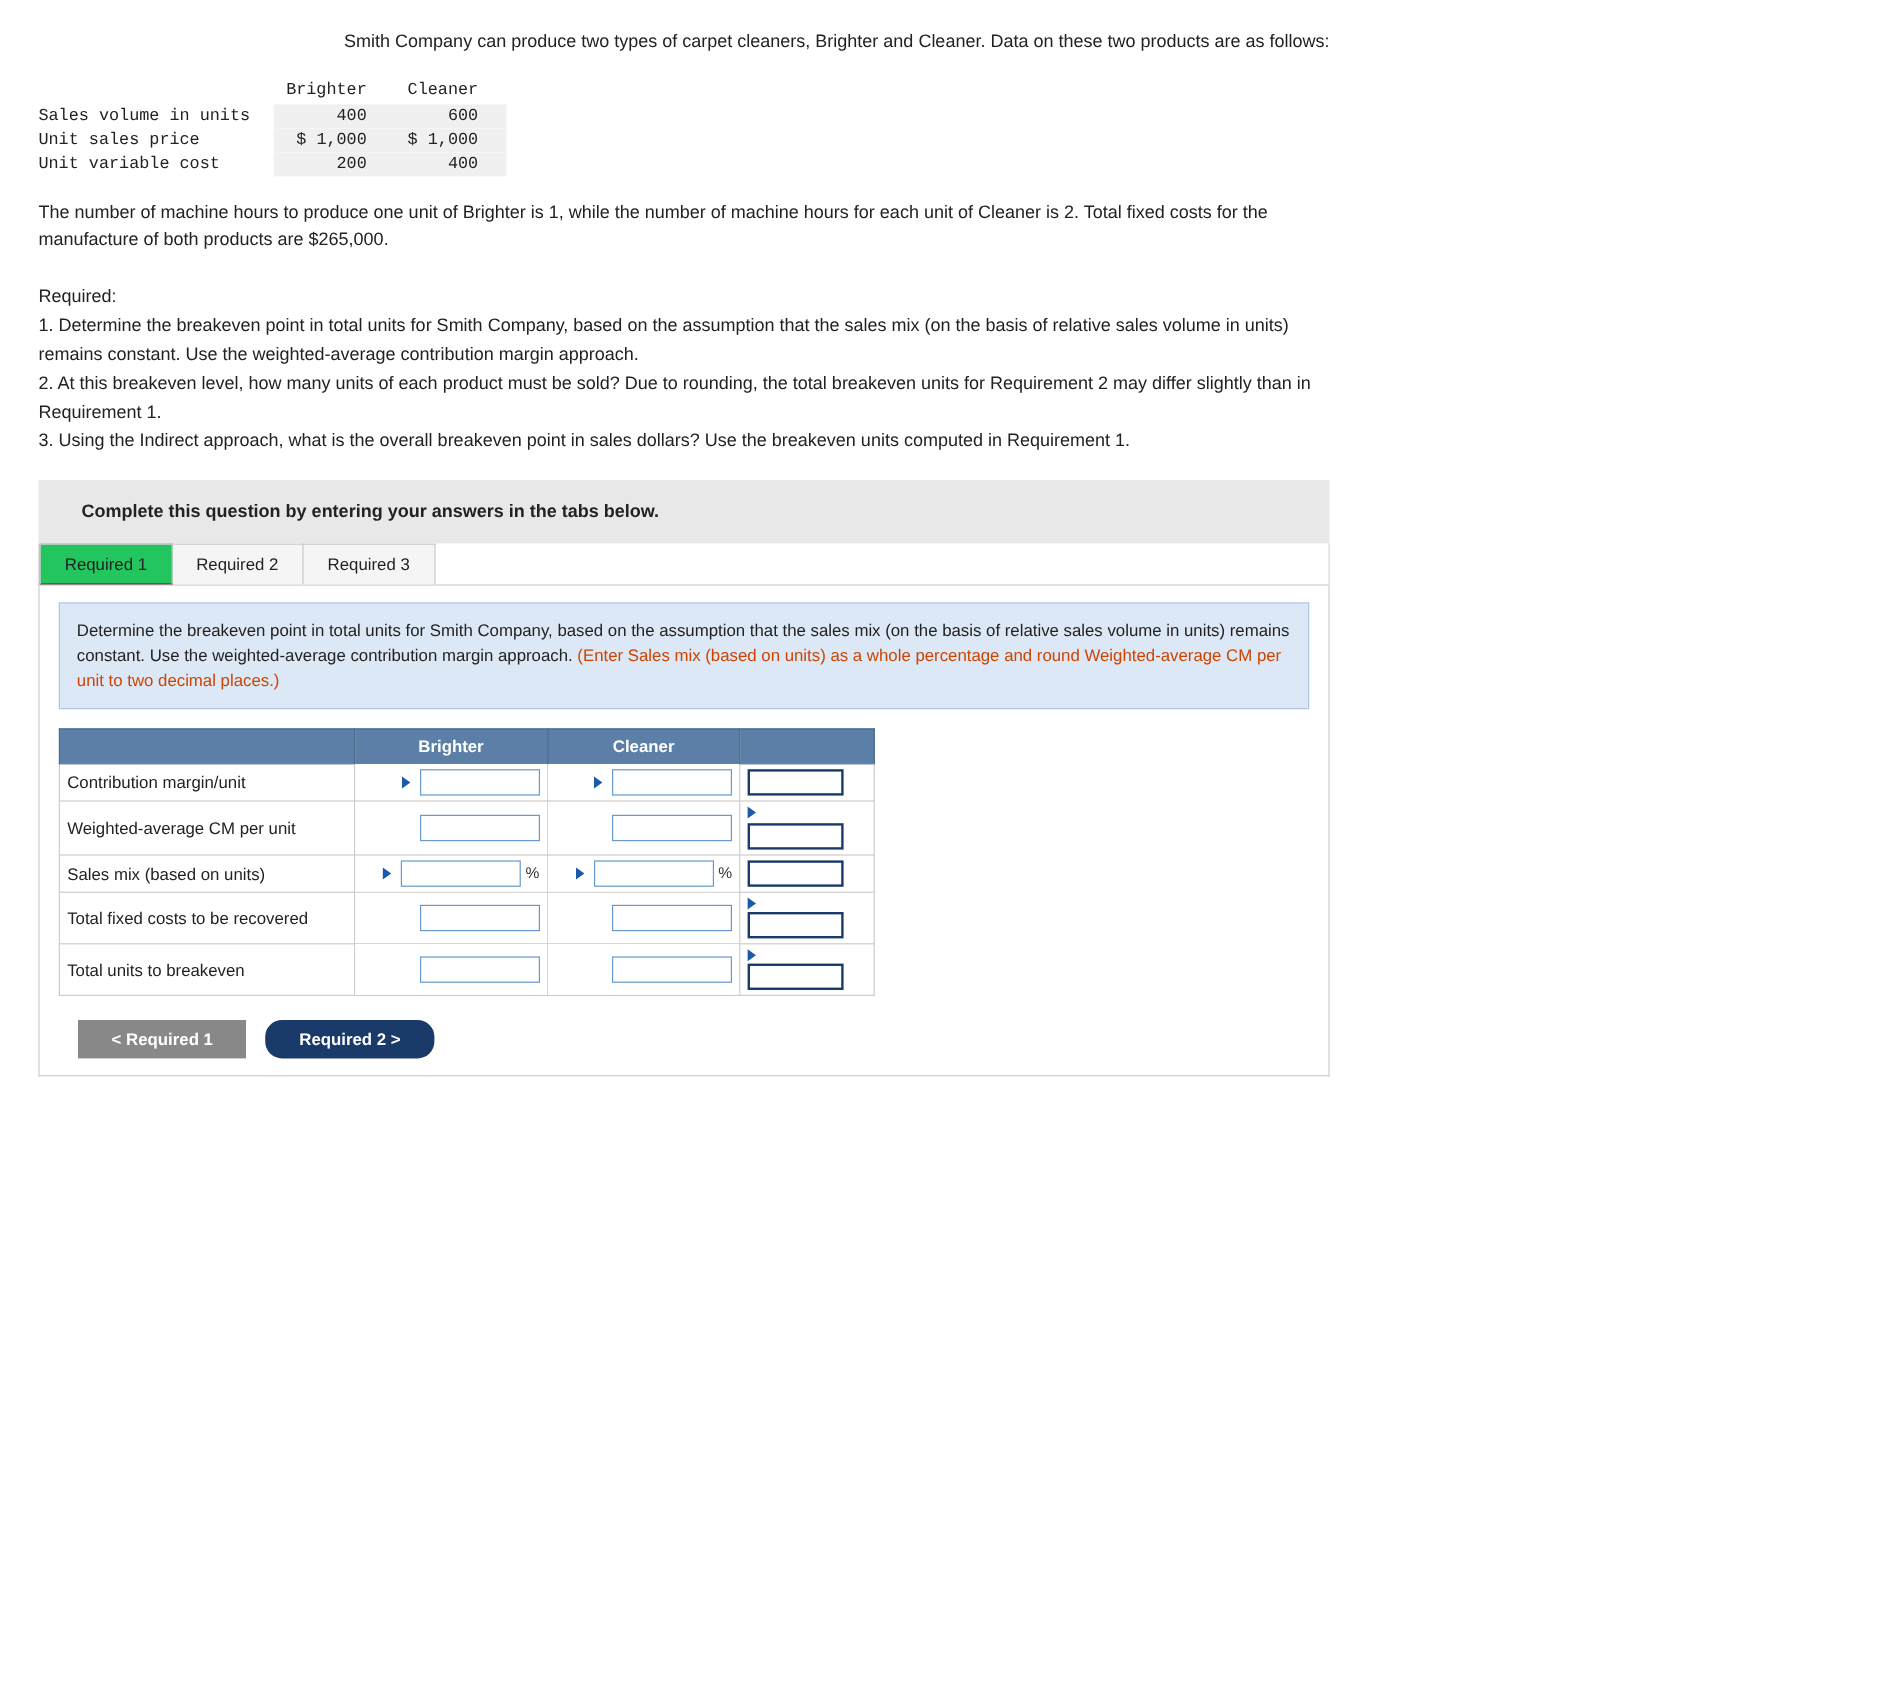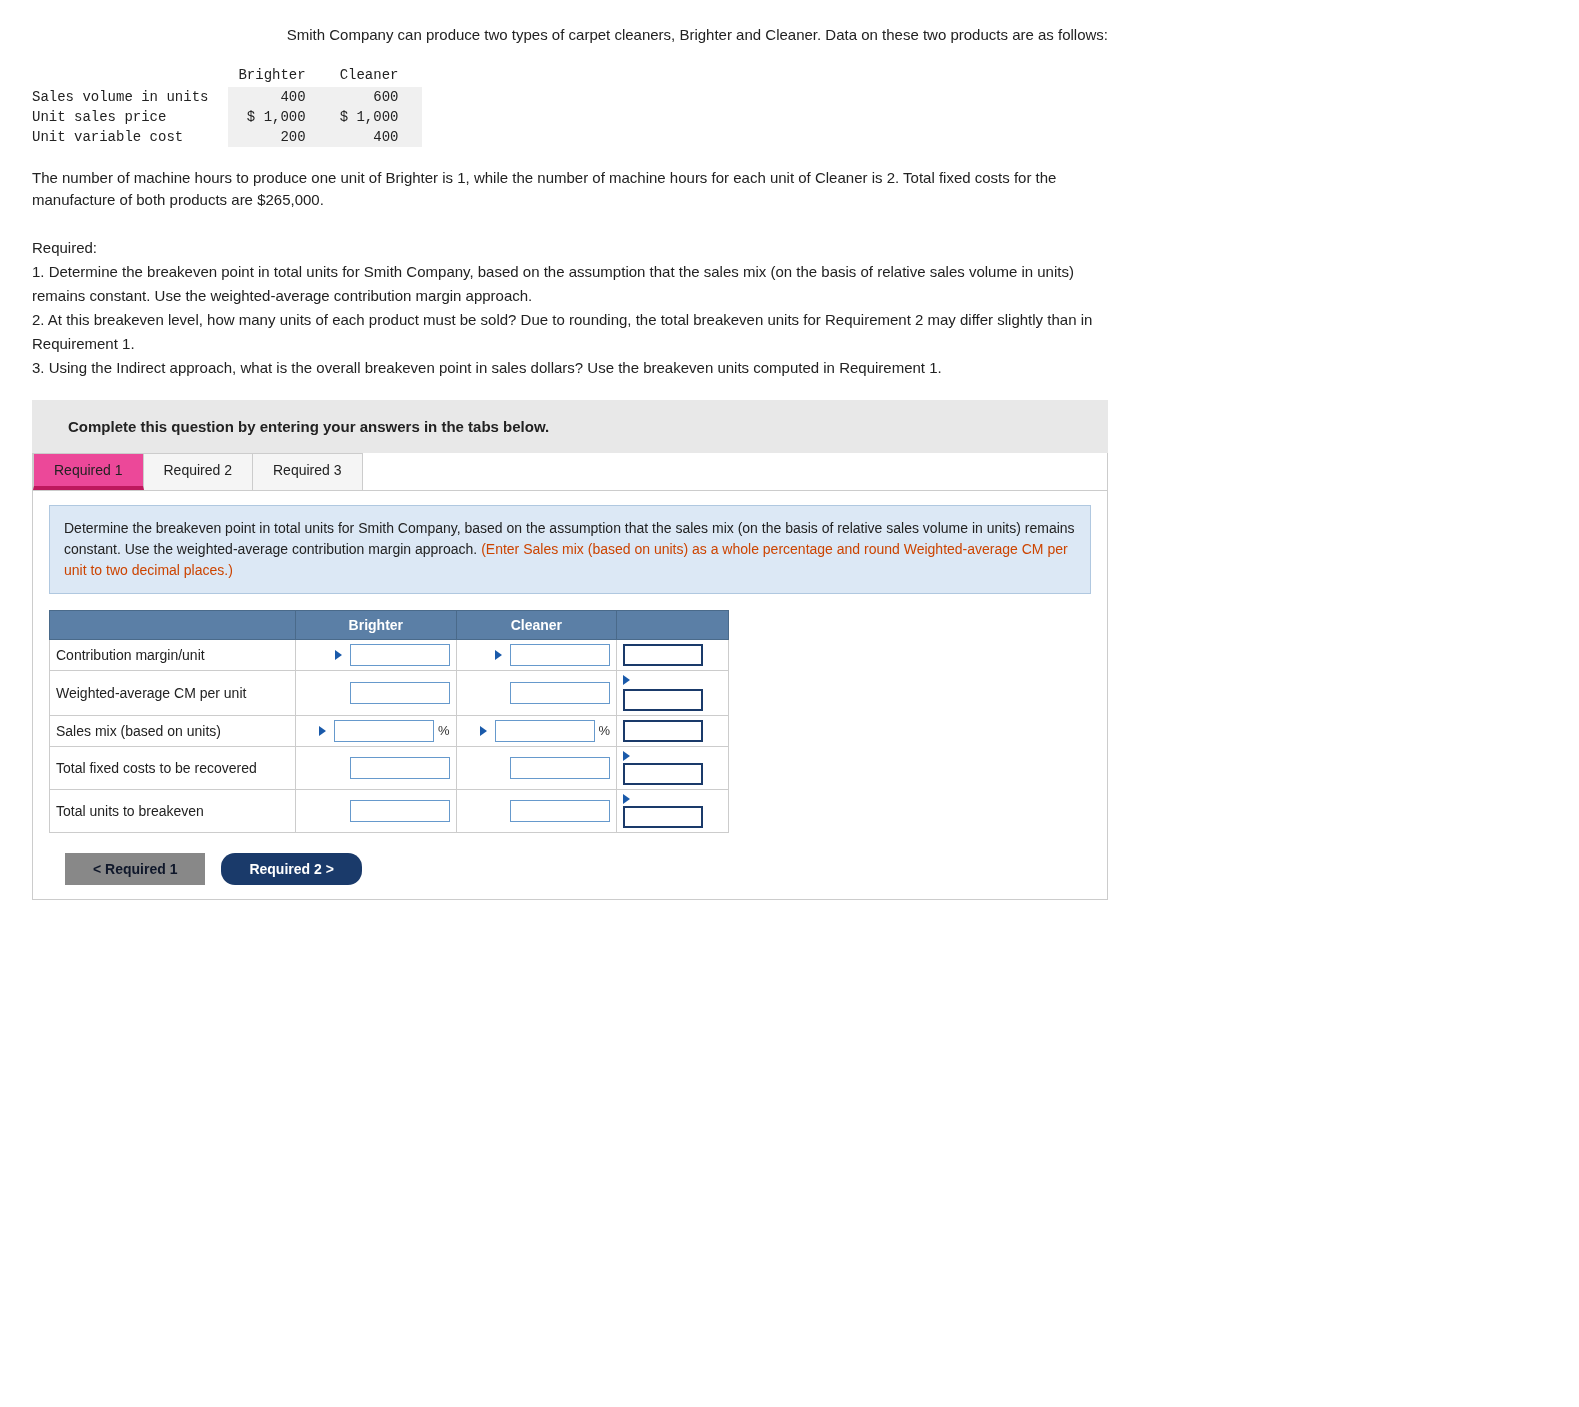--- a/index.html
+++ b/index.html
@@ -71,22 +71,22 @@
       padding: 8px 20px;
       border: 1px solid #ccc;
       border-bottom: none;
       cursor: pointer;
       background: #f5f5f5;
       font-size: 14px;
       margin-right: -1px;
       position: relative;
     }
     .tab.active {
-      background: #ec4899;
-      border-bottom: 4px solid #be185d;
+      background: #22c55e;
+      border-bottom: 1px solid #be185d;
       z-index: 1;
     }
     .tab-content {
       padding: 14px 16px;
     }
     .tab-description {
       background: #dce8f5;
       border: 1px solid #b0c8e0;
       padding: 12px 14px;
       margin-bottom: 16px;
@@ -165,21 +165,21 @@
     }
     .nav-btn {
       padding: 8px 28px;
       font-size: 14px;
       border: none;
       cursor: pointer;
       font-weight: bold;
     }
     .nav-btn.prev {
       background: #888;
-      color: #0f172a;
+      color: #ffffff;
     }
     .nav-btn.next {
       background: #1a3a6a;
       color: #fff;
       border-radius: 14px;
     }
     .triangle-indicator {
       display: inline-block;
       width: 0;
       height: 0;

